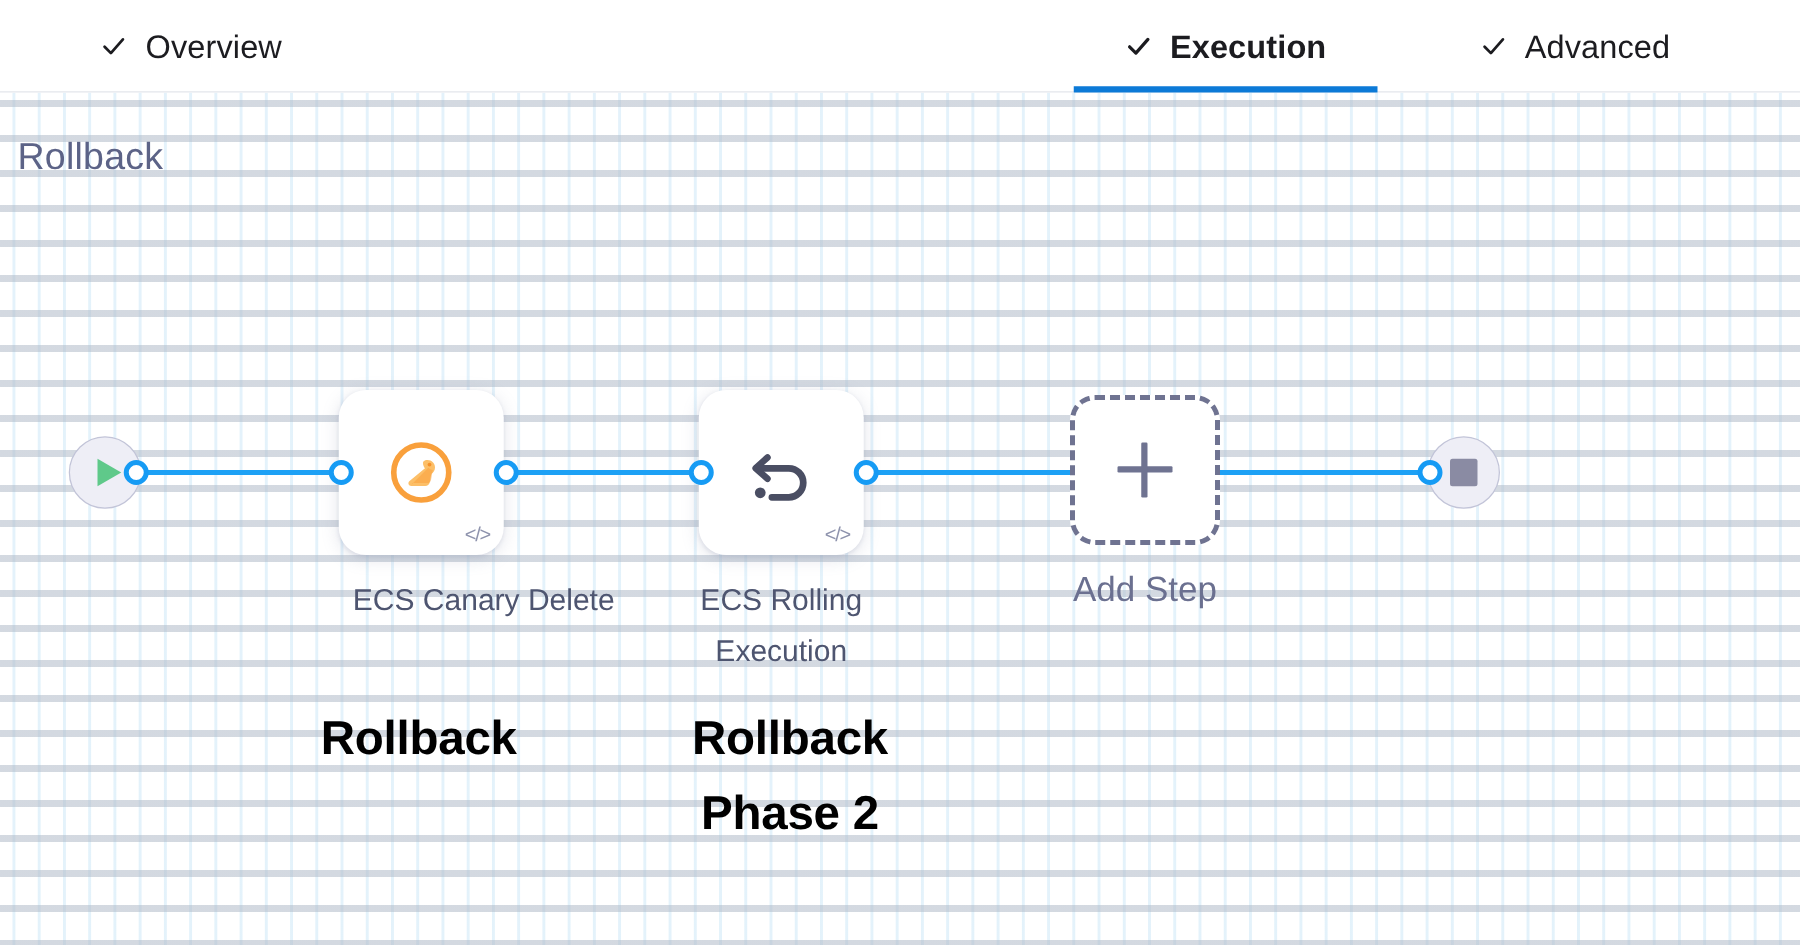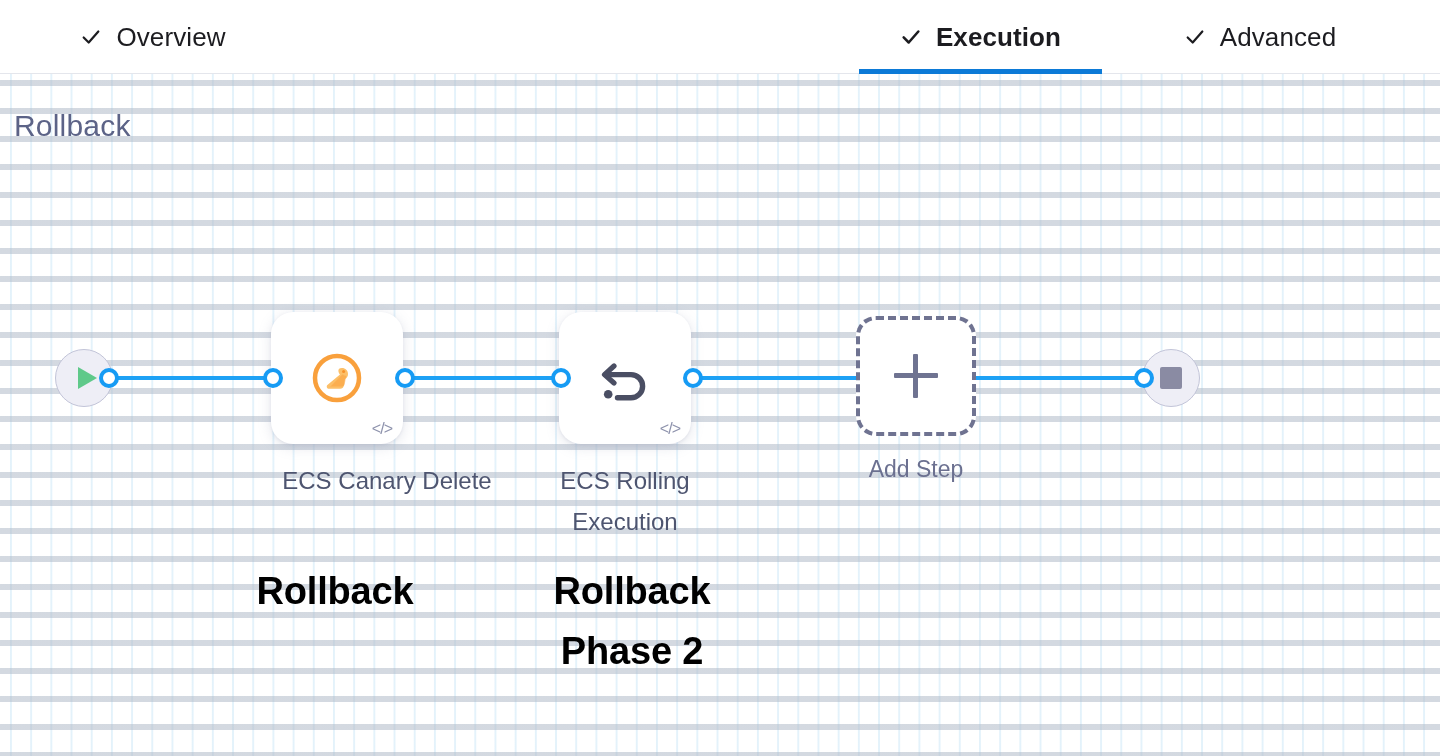--- a/index.html
+++ b/index.html
@@ -204,21 +204,21 @@
     border-radius: 1px;
   }
   .plus::before { left: 0; top: 19px; width: 44px; height: 5px; }
   .plus::after  { top: 0; left: 19px; height: 44px; width: 5px; }
 
   .addstep-label {
     position: absolute;
     top: 382px;
     width: 220px;
     text-align: center;
-    font-size: 23px;
+    font-size: 28px;
     color: #6b7090;
     z-index: 2;
   }
 
   .annot {
     position: absolute;
     width: 260px;
     text-align: center;
     top: 487px;
     font-size: 38px;

